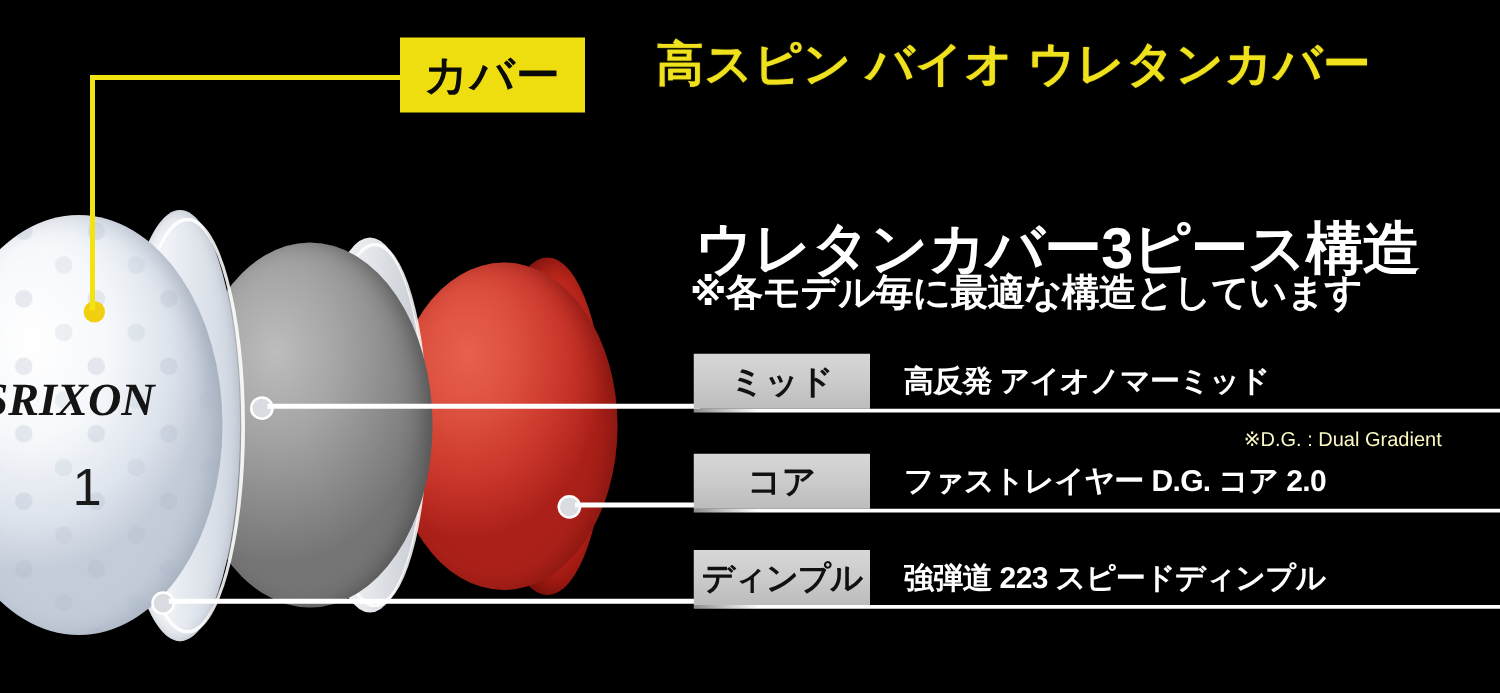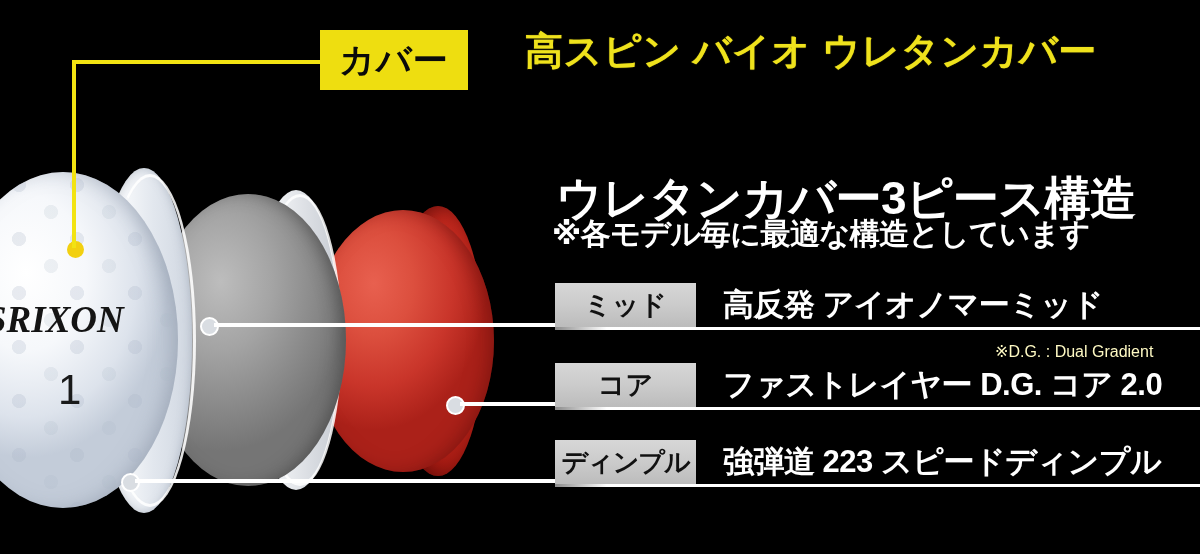--- a/index.html
+++ b/index.html
@@ -150,21 +150,21 @@
     display:flex;align-items:center;justify-content:center;
   }
   .spec-chip span{
     font-size:27px;font-weight:bold;color:#111111;letter-spacing:0;
     white-space:nowrap;
   }
   .spec-chip.narrow span{font-size:26px;letter-spacing:-1px;}
   .spec-value{
     position:absolute;left:168px;top:0;height:44px;
     display:flex;align-items:center;
-    font-size:31px;font-weight:bold;color:#ffffff;
+    font-size:24px;font-weight:bold;color:#ffffff;
     white-space:nowrap;letter-spacing:-.5px;
   }
   .spec-rule{
     position:absolute;left:0;width:645px;height:3px;
     background:linear-gradient(90deg,rgba(255,255,255,.55) 0%,#ffffff 8%,#ffffff 100%);
   }
   #dg-note{
     position:absolute;left:995px;top:342px;
     font-size:16px;color:#fef9c3;font-weight:normal;white-space:nowrap;
   }

